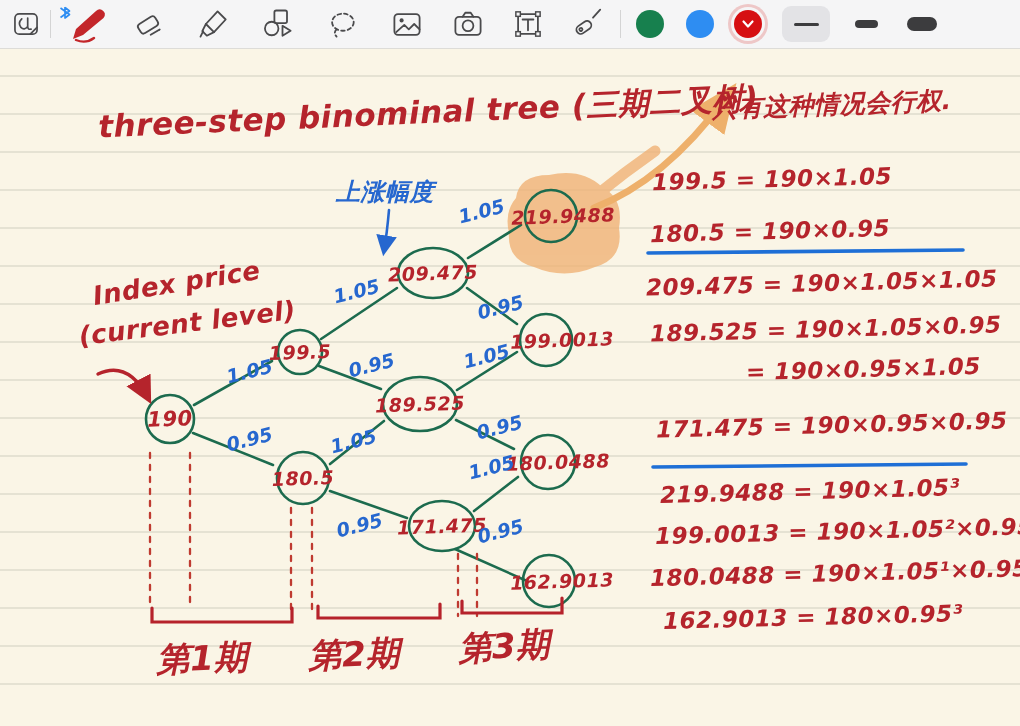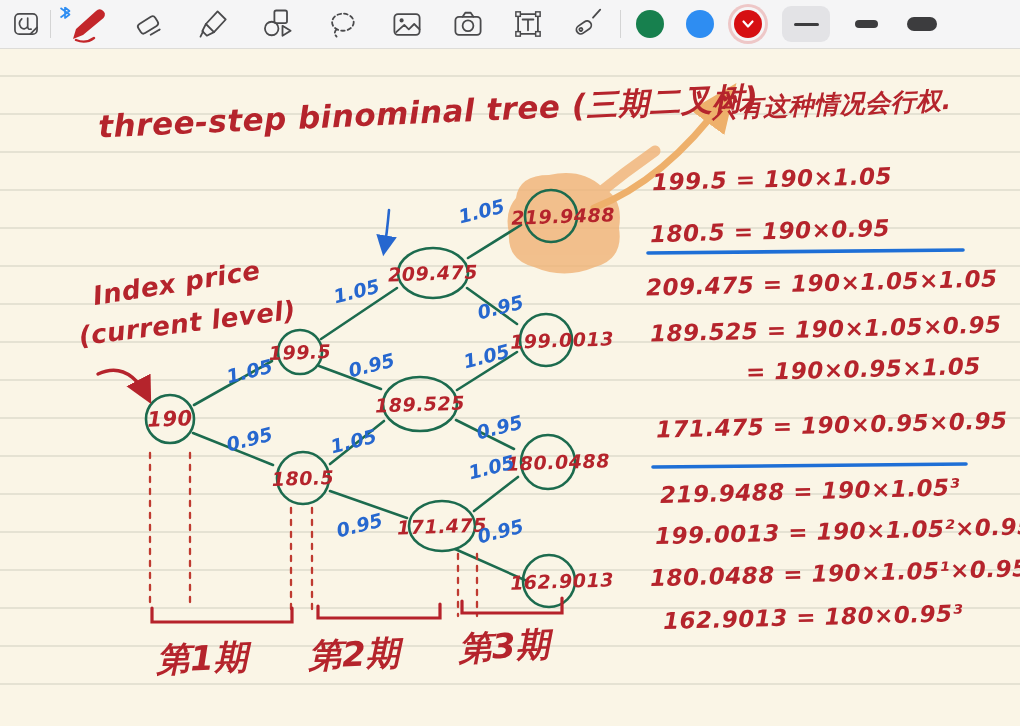--- a/index.html
+++ b/index.html
@@ -216,20 +216,21 @@
       <path d="M389,162 Q387,185 384,203" stroke="#2667cf" stroke-width="2.6" fill="none" stroke-linecap="round" marker-end="url(#arr-blue)"></path>
 
       <g stroke="#1e6fd6" stroke-width="3.6" stroke-linecap="round">
         <line x1="648" y1="205" x2="963" y2="202"></line>
         <line x1="653" y1="419" x2="966" y2="416"></line>
       </g>
     </svg>
 
     <div class="ink red" style="left:98px;top:44px;font-size:31px;font-weight:bold;transform:rotate(-2.5deg);">three-step binominal tree (三期二叉树)</div>
     <div class="ink red" style="left:712px;top:40px;font-size:25px;font-weight:bold;transform:rotate(-2deg);">只有这种情况会行权.</div>
+    <div class="ink blue" style="left:336px;top:128px;font-size:24px;font-weight:bold;">上涨幅度</div>
     <div class="ink red" style="left:92px;top:220px;font-size:26px;font-weight:bold;transform:rotate(-9deg);">Index price</div>
     <div class="ink red" style="left:78px;top:260px;font-size:26px;font-weight:bold;transform:rotate(-7deg);">(current level)</div>
 
     <span class="node-val" style="left:170px;top:371px;font-size:21px;">190</span>
     <span class="node-val" style="left:300px;top:304px;">199.5</span>
     <span class="node-val" style="left:303px;top:430px;">180.5</span>
     <span class="node-val" style="left:433px;top:225px;">209.475</span>
     <span class="node-val" style="left:420px;top:356px;">189.525</span>
     <span class="node-val" style="left:442px;top:478px;">171.475</span>
     <span class="node-val" style="left:563px;top:168px;">219.9488</span>

